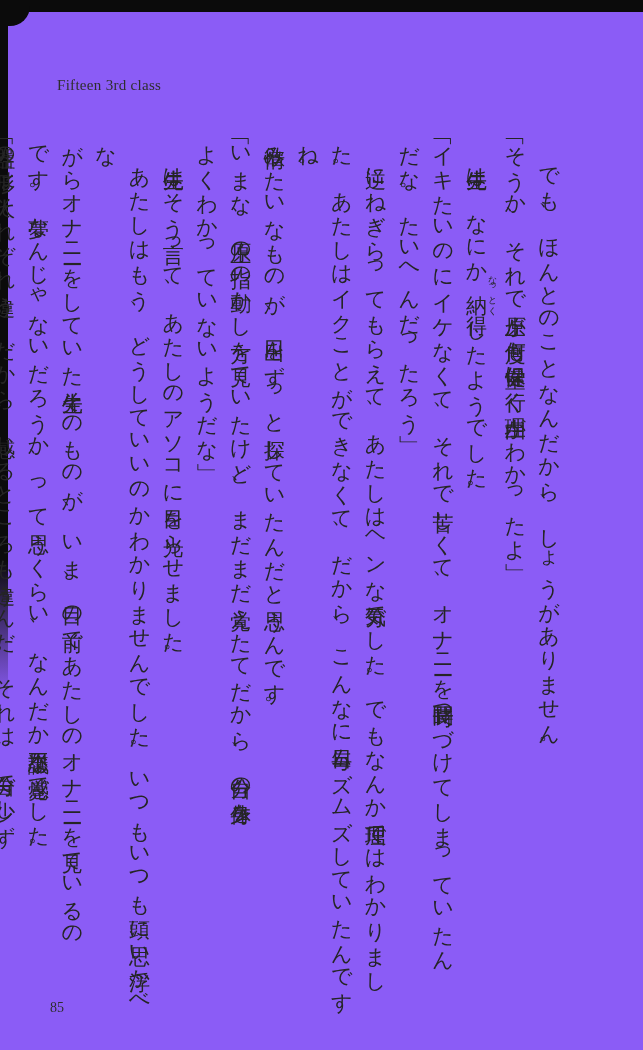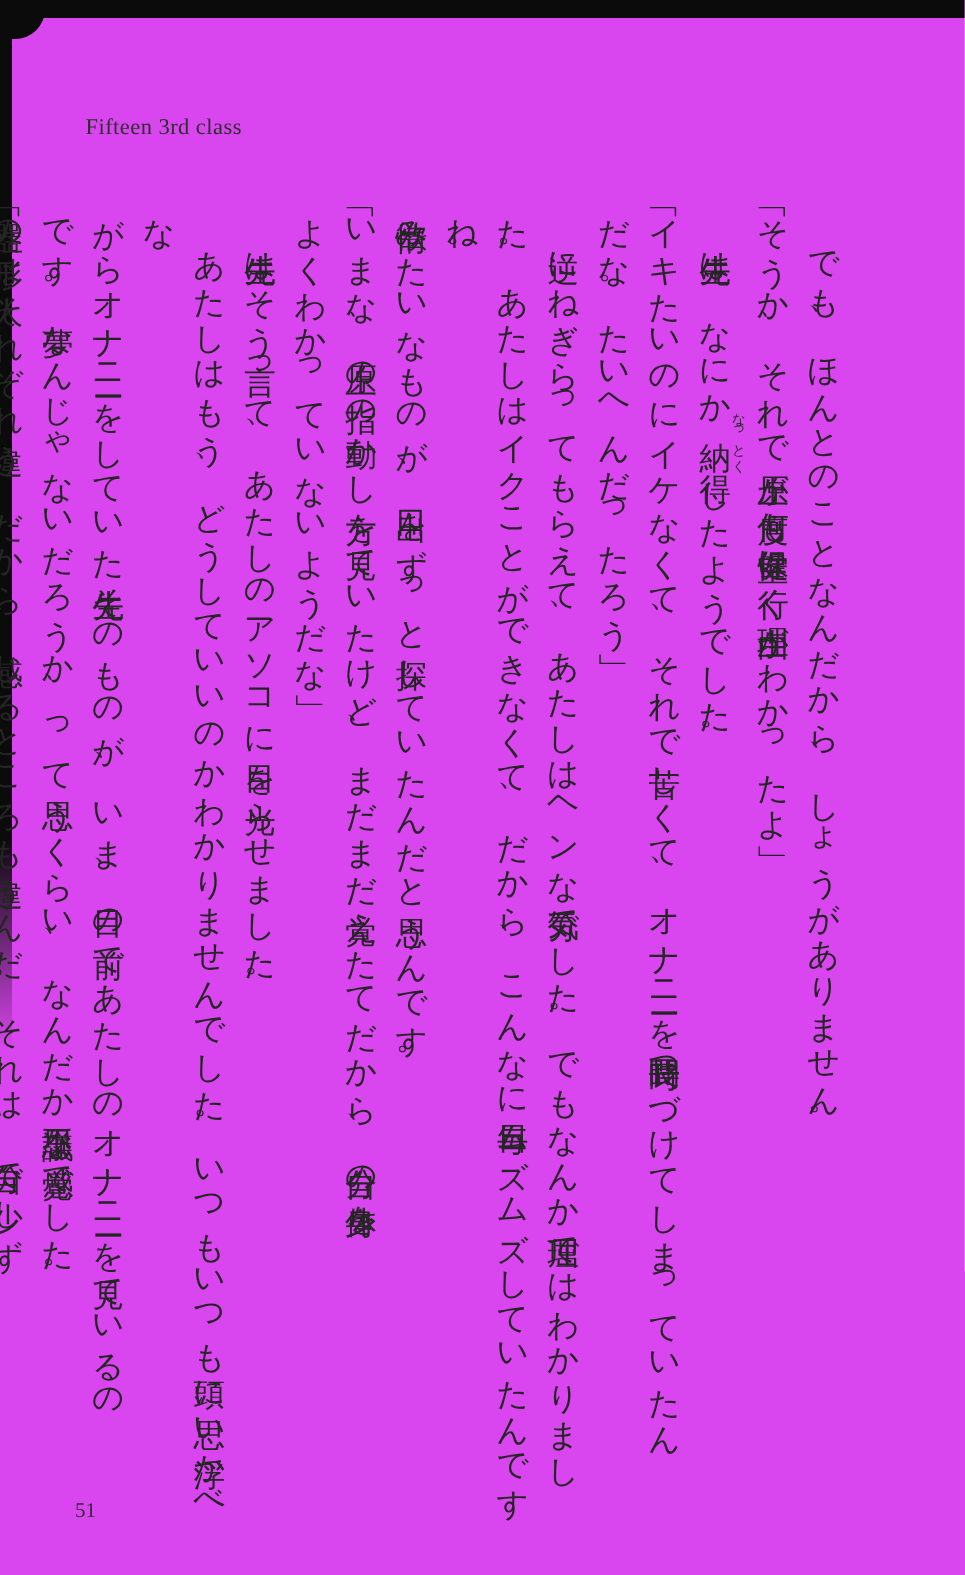--- a/index.html
+++ b/index.html
@@ -10,21 +10,21 @@
     width: 643px;
     height: 1050px;
     position: relative;
     overflow: hidden;
     background: #ffffff;
     font-family: "Liberation Serif", "DejaVu Serif", serif;
   }
   .page {
     position: absolute;
     inset: 0;
-    background: #d946ef;
+    background: #8b5cf6;
   }
   
   .scan-edge-top {
     position: absolute;
     top: 0; left: 0;
     width: 643px; height: 12px;
     background: #0b0b0b;
   }
   .scan-edge-left {
     position: absolute;
@@ -98,14 +98,14 @@
     <p>「いまな、上原の指の動かし方を見ていたけど、まだまだ覚えたてだから、自分の身体を</p>
     <p>よくわかっていないようだな」</p>
     <p>　先生はそう言って、あたしのアソコに目を光らせました。</p>
     <p>　あたしはもう、どうしていいのかわかりませんでした。いつもいつも頭に思い浮かべな</p>
     <p>がらオナニーをしていた先生そのものが、いま、目の前であたしのオナニーを見ているの</p>
     <p>です。夢なんじゃないだろうか、って思うくらい、なんだか不思議な感覚でした。</p>
     <p>「性器の形は人それぞれ違う。だから、感じるところも違うんだ。それは、自分で少しず</p>
 
   </div>
 
-  <div class="page-number">51</div>
+  <div class="page-number">85</div>
 </div>
 
 </body></html>

